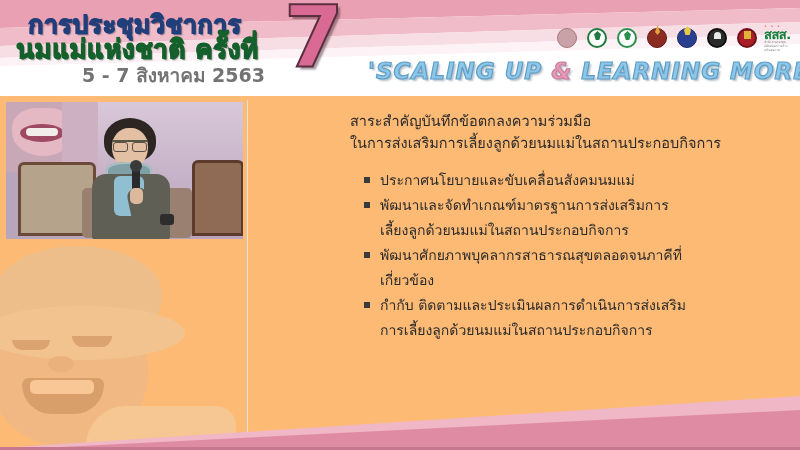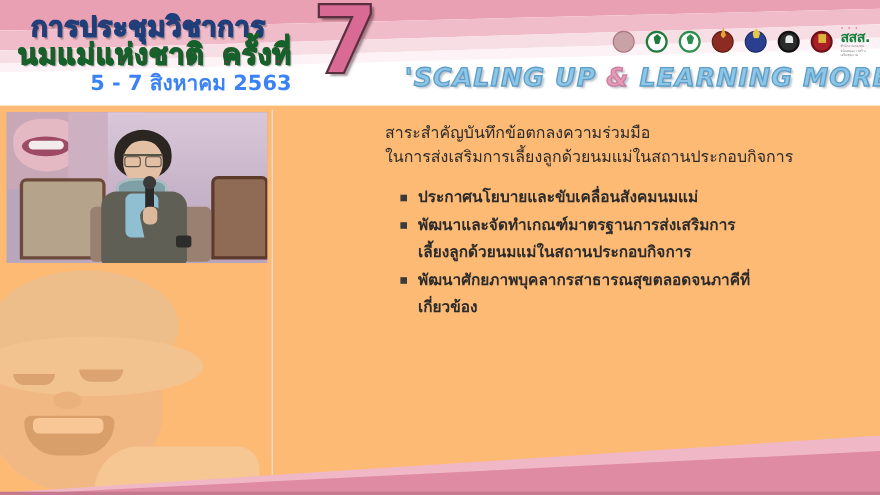--- a/index.html
+++ b/index.html
@@ -37,29 +37,28 @@
     position:absolute;left:28px;top:4px;
     font-size:25px;font-weight:bold;letter-spacing:.5px;
     color:#be185d;
     -webkit-text-stroke:1px #1f3f7a;
     text-shadow:1px 1px 0 #24457f, 2px 2px 1px rgba(0,0,0,.25);
     white-space:nowrap;
   }
   .thai-line2{
     position:absolute;left:16px;top:28px;
     font-size:26px;font-weight:bold;letter-spacing:.5px;
-    color:#be185d;
+    color:#0c4a6e;
     -webkit-text-stroke:1px #14612a;
     text-shadow:1px 1px 0 #165e2b, 2px 2px 1px rgba(0,0,0,.25);
     white-space:nowrap;
-    font-family:Liberation Mono, monospace;
   }
   .thai-date{
     position:absolute;left:82px;top:60px;
-    font-size:19px;font-weight:bold;color:#3b82f6;
+    font-size:19px;font-weight:bold;color:#737373;
     text-shadow:1px 1px 0 rgba(255,255,255,.7);
     white-space:nowrap;
   }
   .issue-number{
     position:absolute;left:284px;top:-6px;
     font-size:86px;font-weight:bold;line-height:1;
     color:#d96a93;
     -webkit-text-stroke:2px #5a3040;
     text-shadow:3px 3px 2px rgba(60,30,40,.45);
   }
@@ -150,21 +149,21 @@
     clip-path:polygon(0 58px, 800px 6px, 800px 60px, 0 60px);}
   .wedge-dark{position:absolute;left:0;bottom:0;width:800px;height:52px;background:#df8ba3;
     clip-path:polygon(0 52px, 800px 12px, 800px 52px, 0 52px);}
   .wedge-edge{position:absolute;left:0;bottom:0;width:800px;height:3px;background:#c6788f;}
 
   
   .content{position:absolute;left:262px;top:14px;width:520px;color:#2b2b2b;}
   .content .heading{font-size:14.5px;line-height:22px;margin-left:88px;}
   .content .heading div{white-space:nowrap;}
   .bullets{list-style:none;margin:14px 0 0 102px;padding:0;}
-  .bullets li{position:relative;padding-left:16px;font-size:14px;line-height:25px;max-width:330px;font-weight:bold;}
+  .bullets li{position:relative;padding-left:16px;font-size:14px;line-height:25px;max-width:330px;}
   .bullets li .marker{position:absolute;left:0;top:9px;width:6px;height:6px;background:#3a3a3a;}
 </style>
 </head>
 <body>
 
 <div class="stage">
 
   <div class="header">
     <div class="hdr-band-dark"></div>
     <div class="hdr-band-mid"></div>
@@ -258,20 +257,21 @@
 
     <div class="content">
       <div class="heading">
         <div>สาระสำคัญบันทึกข้อตกลงความร่วมมือ</div>
         <div>ในการส่งเสริมการเลี้ยงลูกด้วยนมแม่ในสถานประกอบกิจการ</div>
       </div>
       <ul class="bullets">
         <li><span class="marker"></span><span>ประกาศนโยบายและขับเคลื่อนสังคมนมแม่</span></li>
         <li><span class="marker"></span><span>พัฒนาและจัดทำเกณฑ์มาตรฐานการส่งเสริมการเลี้ยงลูกด้วยนมแม่ในสถานประกอบกิจการ</span></li>
         <li><span class="marker"></span><span>พัฒนาศักยภาพบุคลากรสาธารณสุขตลอดจนภาคีที่เกี่ยวข้อง</span></li>
+        <li><span class="marker"></span><span>กำกับ ติดตามและประเมินผลการดำเนินการส่งเสริมการเลี้ยงลูกด้วยนมแม่ในสถานประกอบกิจการ</span></li>
       </ul>
     </div>
 
     <div class="wedge-light"></div>
     <div class="wedge-dark"></div>
     <div class="wedge-edge"></div>
   </div>
 
 </div>
 

